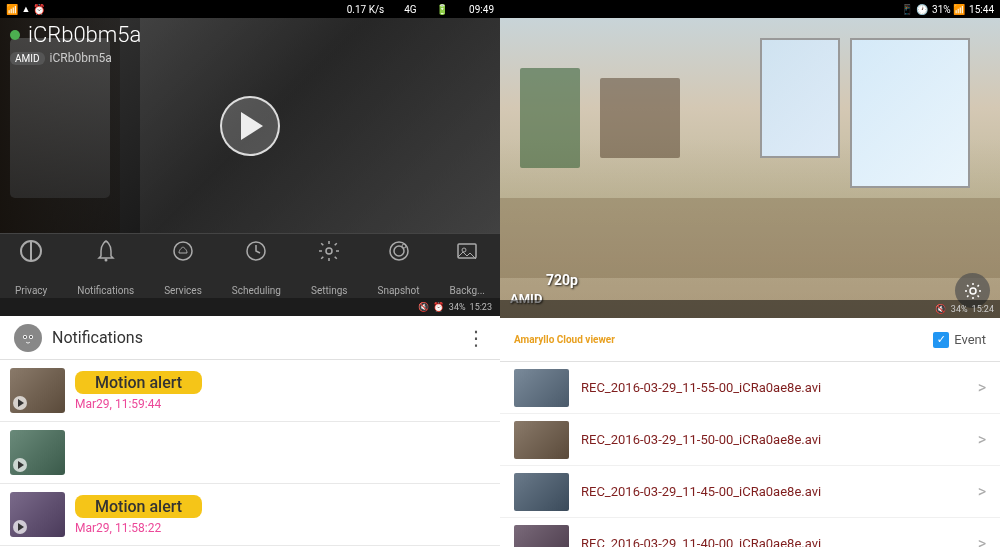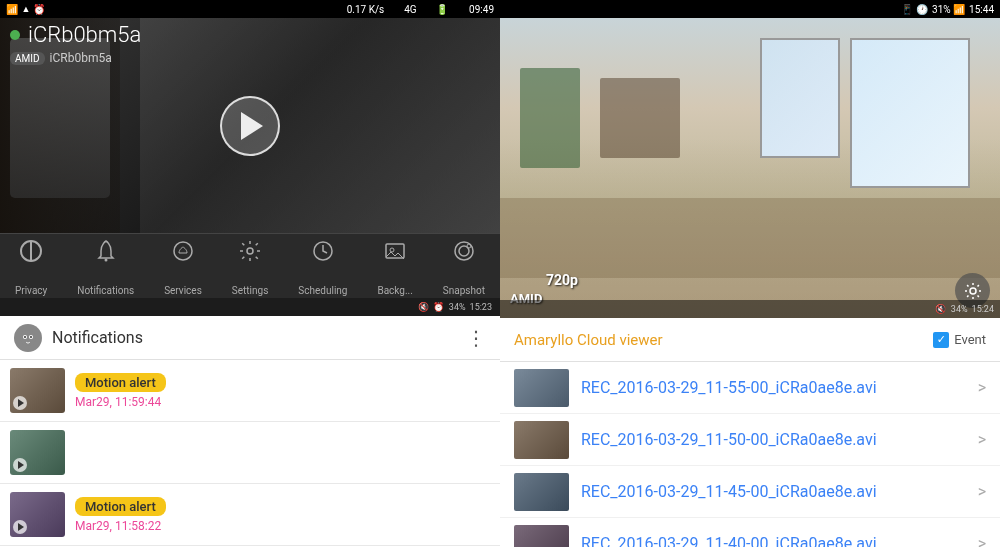--- a/index.html
+++ b/index.html
@@ -278,23 +278,23 @@
     .thumb-play-tri {
       width: 0; height: 0;
       border-top: 4px solid transparent;
       border-bottom: 4px solid transparent;
       border-left: 6px solid #333;
       margin-left: 1px;
     }
     .notif-content { flex: 1; }
     .alert-badge {
       display: inline-block;
-      padding: 2px 10px;
+      padding: 2px 20px;
       border-radius: 8px;
-      font-size: 13px;
+      font-size: 16px;
       font-weight: 500;
       margin-bottom: 3px;
     }
     .badge-motion { background: #f5c518; color: #333; }
     .badge-face { background: #f5c518; color: #333; }
     .notif-time {
       color: #ec4899;
       font-size: 12px;
     }
 
@@ -394,22 +394,22 @@
     .cloud-header {
       padding: 10px 14px;
       display: flex;
       align-items: center;
       justify-content: space-between;
       border-bottom: 1px solid #e0e0e0;
       height: 44px;
     }
     .cloud-title {
       color: #e8a020;
-      font-size: 15px;
-      font-weight: 400;
+      font-size: 10px;
+      font-weight: 700;
     }
     .event-checkbox {
       display: flex;
       align-items: center;
       gap: 5px;
       color: #555;
       font-size: 13px;
     }
     .checkbox-box {
       width: 16px; height: 16px;
@@ -435,22 +435,22 @@
       width: 55px; height: 38px;
       border-radius: 2px;
       flex-shrink: 0;
     }
     .rec-thumb-1 { background: linear-gradient(135deg, #7a8a9a 0%, #4a5a6a 100%); }
     .rec-thumb-2 { background: linear-gradient(135deg, #8a7a6a 0%, #5a4a3a 100%); }
     .rec-thumb-3 { background: linear-gradient(135deg, #6a7a8a 0%, #3a4a5a 100%); }
     .rec-thumb-4 { background: linear-gradient(135deg, #7a6a7a 0%, #4a3a4a 100%); }
     .rec-name {
       flex: 1;
-      font-size: 16px;
-      color: #3b82f6;
+      font-size: 13px;
+      color: #7f1d1d;
     }
     .rec-arrow {
       color: #aaa;
       font-size: 16px;
     }
   </style>
 </head>
 <body>
 
 <div class="main-container">
@@ -516,54 +516,54 @@
           <svg width="24" height="24" viewBox="0 0 24 24" fill="none">
             <path d="M12 3C7 3 3 7 3 12s4 9 9 9 9-4 9-9-4-9-9-9z" stroke="#aaa" stroke-width="1.5" fill="none"></path>
             <path d="M12 8c0 0-4 2-4 6h8c0-4-4-6-4-6z" stroke="#aaa" stroke-width="1" fill="none"></path>
           </svg>
         </div>
         <span class="nav-label">Services</span>
       </div>
       <div class="nav-item">
         <div class="nav-icon">
           <svg width="24" height="24" viewBox="0 0 24 24" fill="none">
+            <circle cx="12" cy="12" r="9" stroke="#aaa" stroke-width="1.5"></circle>
+            <polyline points="12,6 12,12 16,14" stroke="#aaa" stroke-width="1.5"></polyline>
+          </svg>
+        </div>
+        <span class="nav-label">Scheduling</span>
+      </div>
+      <div class="nav-item">
+        <div class="nav-icon">
+          <svg width="24" height="24" viewBox="0 0 24 24" fill="none">
             <circle cx="12" cy="12" r="3" stroke="#aaa" stroke-width="1.5"></circle>
             <path d="M12 2v3M12 19v3M2 12h3M19 12h3M4.2 4.2l2.1 2.1M17.7 17.7l2.1 2.1M4.2 19.8l2.1-2.1M17.7 6.3l2.1-2.1" stroke="#aaa" stroke-width="1.5"></path>
           </svg>
         </div>
         <span class="nav-label">Settings</span>
       </div>
       <div class="nav-item">
         <div class="nav-icon">
           <svg width="24" height="24" viewBox="0 0 24 24" fill="none">
+            <circle cx="12" cy="12" r="5" stroke="#aaa" stroke-width="1.5"></circle>
             <circle cx="12" cy="12" r="9" stroke="#aaa" stroke-width="1.5"></circle>
-            <polyline points="12,6 12,12 16,14" stroke="#aaa" stroke-width="1.5"></polyline>
+            <circle cx="17" cy="7" r="2" stroke="#aaa" stroke-width="1"></circle>
           </svg>
         </div>
-        <span class="nav-label">Scheduling</span>
+        <span class="nav-label">Snapshot</span>
       </div>
       <div class="nav-item">
         <div class="nav-icon">
           <svg width="24" height="24" viewBox="0 0 24 24" fill="none">
             <rect x="3" y="5" width="18" height="14" rx="1" stroke="#aaa" stroke-width="1.5"></rect>
             <circle cx="9" cy="11" r="2" stroke="#aaa" stroke-width="1"></circle>
             <path d="M3 18l5-5 4 4 3-3 6 6" stroke="#aaa" stroke-width="1"></path>
           </svg>
         </div>
         <span class="nav-label">Backg...</span>
-      </div>
-      <div class="nav-item">
-        <div class="nav-icon">
-          <svg width="24" height="24" viewBox="0 0 24 24" fill="none">
-            <circle cx="12" cy="12" r="5" stroke="#aaa" stroke-width="1.5"></circle>
-            <circle cx="12" cy="12" r="9" stroke="#aaa" stroke-width="1.5"></circle>
-            <circle cx="17" cy="7" r="2" stroke="#aaa" stroke-width="1"></circle>
-          </svg>
-        </div>
-        <span class="nav-label">Snapshot</span>
       </div>
     </div>
 
     <div class="mini-status">
       <span>🔇</span>
       <span>⏰</span>
       <span>34%</span>
       <span>15:23</span>
     </div>
 

